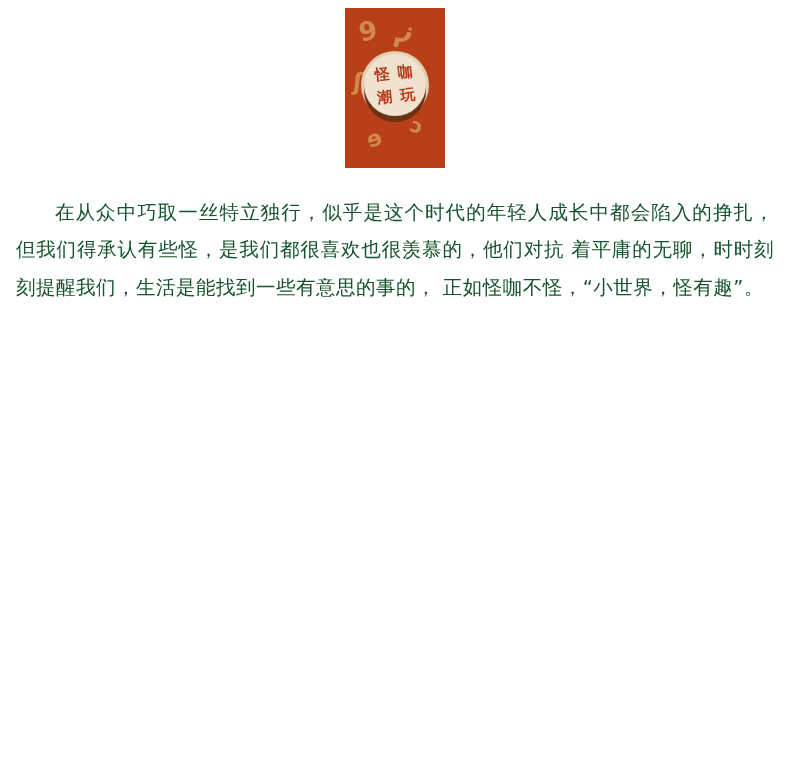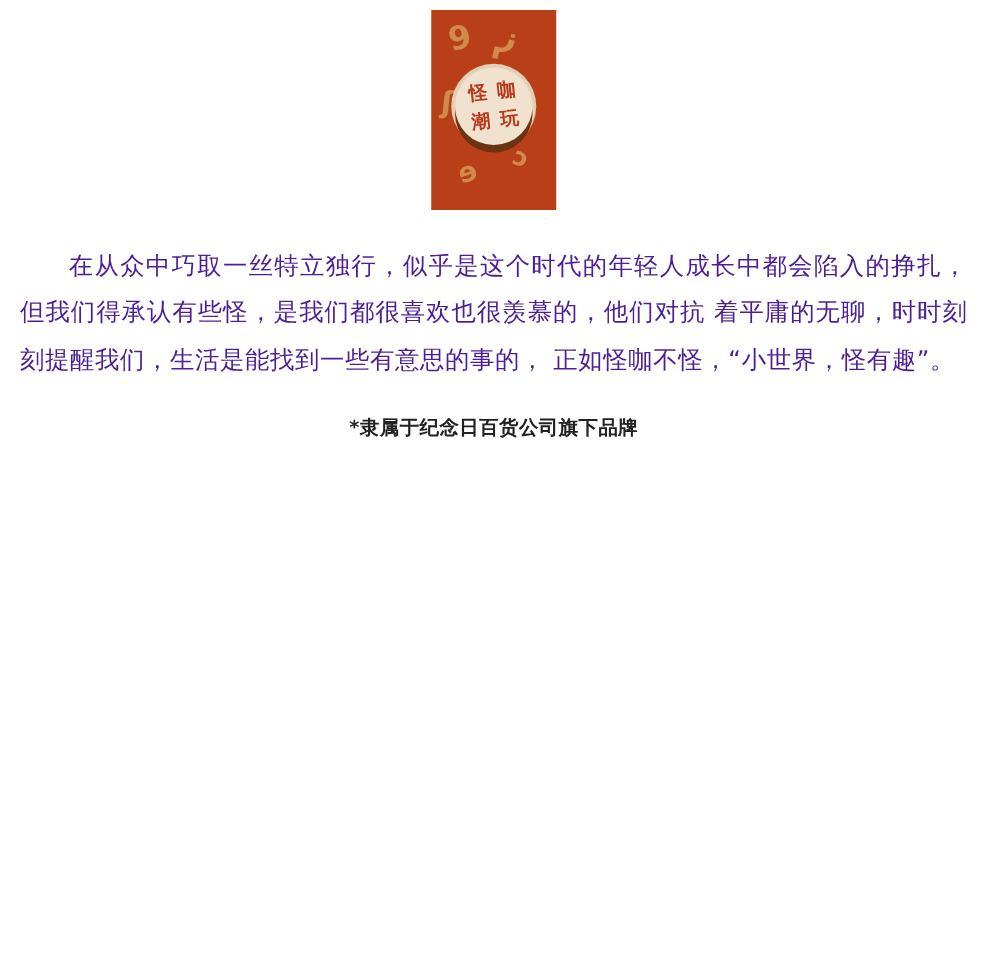--- a/index.html
+++ b/index.html
@@ -87,21 +87,21 @@
   .content {
     padding: 26px 16px 0 16px;
   }
   .para {
     font-size: 19.5px;
     line-height: 1.92;
     letter-spacing: 0.5px;
     text-indent: 2em;
     margin: 0 0 2px 0;
     text-align: justify;
-    color: #4c1d95;
+    color: #14532d;
     font-family: "DejaVu Sans", "Liberation Sans", sans-serif;
   }
   .footnote {
     margin-top: 26px;
     text-align: center;
     font-size: 15.5px;
     font-weight: 700;
     letter-spacing: 0.4px;
     color: #222222;
     font-family: "DejaVu Sans", "Liberation Sans", sans-serif;
@@ -126,16 +126,15 @@
           <span>咖</span>
           <span>潮</span>
           <span>玩</span>
         </div>
       </div>
     </div>
   </div>
 
   <div class="content">
     <p class="para">在从众中巧取一丝特立独行，似乎是这个时代的年轻人成长中都会陷入的挣扎，但我们得承认有些怪，是我们都很喜欢也很羡慕的，他们对抗 着平庸的无聊，时时刻刻提醒我们，生活是能找到一些有意思的事的， 正如怪咖不怪，“小世界，怪有趣”。</p>
-    <div class="footnote">*隶属于纪念日百货公司旗下品牌</div>
   </div>
 
 </div>
 
 </body></html>

